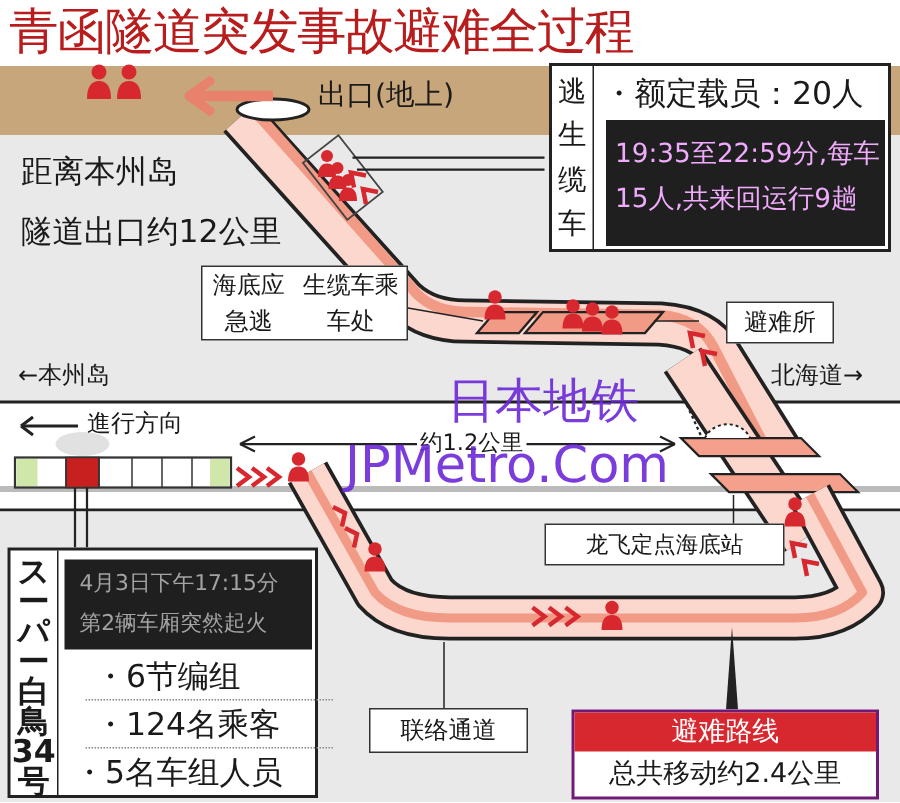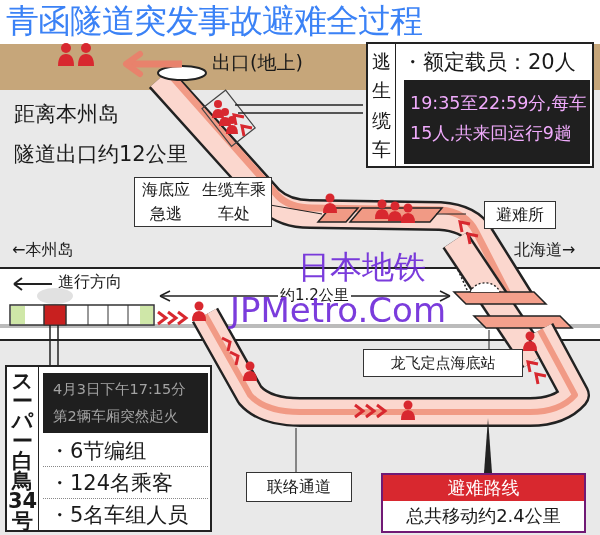--- a/index.html
+++ b/index.html
@@ -1,31 +1,31 @@
 <!DOCTYPE html>
 <html><head>
 <meta charset="utf-8">
 <style>
   html, body { margin:0; padding:0; }
   body { width:600px; height:535px; position:relative; overflow:hidden; background:#ffffff; font-family:"DejaVu Sans","Liberation Sans",sans-serif; color:#1a1a1a; }
   .abs { position:absolute; }
-  .title { left:6px; top:0px; font-size:33px; letter-spacing:-1px; line-height:42px; color:#3b82f6; white-space:nowrap; }
+  .title { left:6px; top:0px; font-size:33px; letter-spacing:-1px; line-height:42px; color:#b91c1c; white-space:nowrap; }
   svg.map { position:absolute; left:0; top:0; }
   .lbl { position:absolute; white-space:nowrap; }
   .box { position:absolute; background:#fff; border:1.5px solid #333; box-sizing:border-box; display:flex; align-items:center; justify-content:center; text-align:center; }
   .wm { position:absolute; color:#6d28d9; opacity:0.9; white-space:nowrap; }
   .info-cable { left:366px; top:42px; width:228px; height:126px; border:2px solid #222; background:#fff; box-sizing:border-box; }
   .cable-vert { position:absolute; left:0; top:0; width:28px; height:100%; border-right:1.5px solid #222; display:flex; flex-direction:column; justify-content:space-around; align-items:center; font-size:19px; line-height:22px; padding:2px 0; box-sizing:border-box; }
   .cable-cap { position:absolute; left:34px; top:4px; font-size:21px; }
   .cable-dark { position:absolute; left:36px; top:36px; width:186px; height:84px; background:#1f1f1f; color:#f0abfc; font-size:17.5px; line-height:30px; padding:8px 0 0 6px; box-sizing:border-box; }
   .info-train { left:5px; top:365px; width:207px; height:167px; border:2px solid #222; background:#fff; box-sizing:border-box; }
   .train-vert { position:absolute; left:0; top:0; width:32px; height:100%; border-right:1.5px solid #222; display:flex; flex-direction:column; align-items:center; font-weight:bold; font-size:21px; line-height:20px; padding-top:4px; box-sizing:border-box; }
   .train-dark { position:absolute; left:36px; top:6px; width:165px; height:60px; background:#1f1f1f; color:#a3a3a3; font-size:14.5px; line-height:27px; padding:3px 0 0 10px; box-sizing:border-box; }
   .train-row { position:absolute; left:36px; width:165px; height:32px; font-size:21px; line-height:32px; padding-left:6px; box-sizing:border-box; }
-  .dotline { border-bottom:1.5px dotted #888; }
+  .dotline { border-bottom:1.5px dotted #888;margin-left:14px; }
   .route-box { left:381px; top:473px; width:205px; height:60px; border:2px solid #701a75; background:#fff; box-sizing:border-box; }
   .route-head { height:26px; background:#d8282f; color:#fff; font-size:18px; line-height:26px; text-align:center; }
   .route-body { height:30px; font-size:18px; line-height:30px; text-align:center; }
 </style>
 </head>
 <body>
 
 <div class="abs title">青函隧道突发事故避难全过程</div>
 
 <svg class="map" width="600" height="535" viewBox="0 0 600 535">

